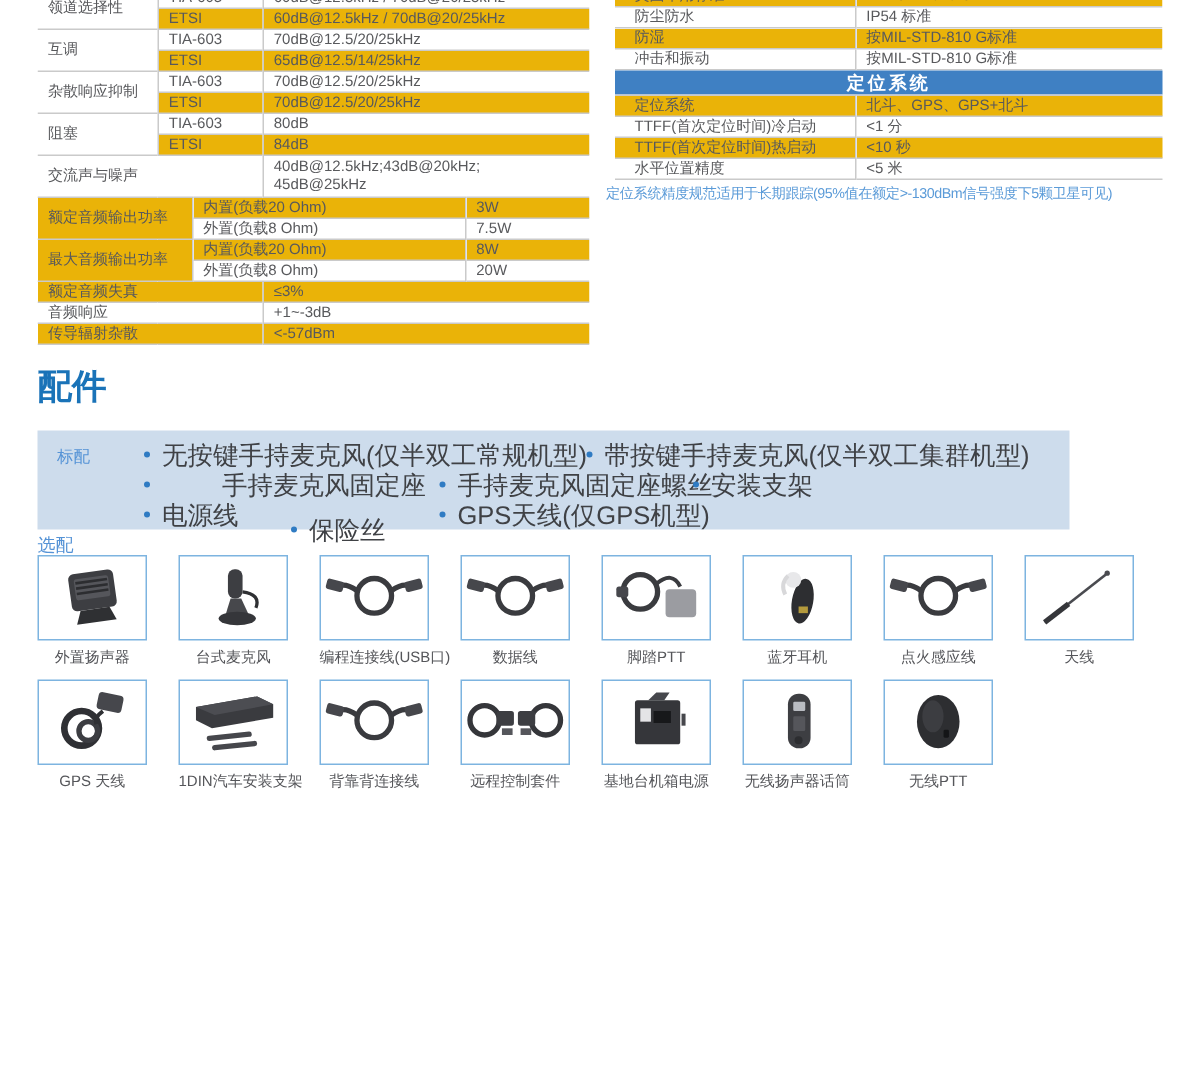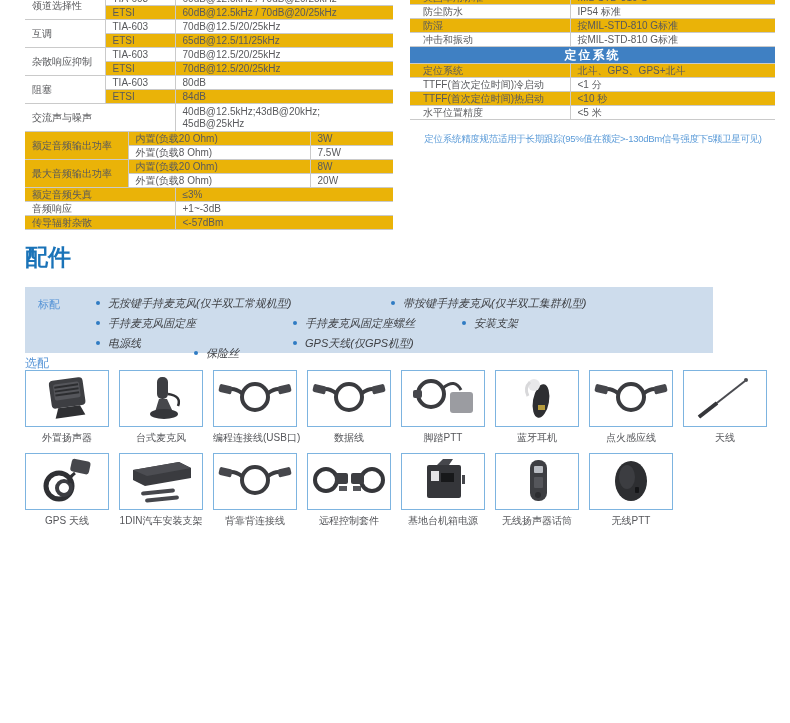--- a/index.html
+++ b/index.html
@@ -23,45 +23,45 @@
   }
   table.spec td.v{border-left:1px solid #cacaca;}
   table.spec tr.alt td{background:#eab308;}
   table.spec td.tall{height:28px;line-height:12px;white-space:pre-line;}
   table.spec-right td.rlbl{padding-left:13px;}
   .section-bar{
     height:16px;background:#3f80c3;color:#ffffff;font-size:12px;font-weight:bold;
     display:flex;align-items:center;justify-content:center;letter-spacing:2px;
   }
   .gps-note{
-    margin-top:13px;width:378px;margin-left:-6px;text-align:center;
+    margin-top:3px;width:378px;margin-left:-6px;
     font-size:9.5px;letter-spacing:-0.3px;white-space:nowrap;color:#5b9bd8;
   }
   
   .acc-title{position:absolute;left:25px;top:242px;margin:0;font-size:23px;font-weight:bold;color:#1a73b8;}
   .std-box{
     position:absolute;left:25px;top:287px;width:688px;height:66px;background:#cddcec;
     box-sizing:border-box;padding:6px 0 0 13px;display:flex;
   }
   .std-label{color:#5593d6;font-size:11px;width:58px;flex:none;padding-top:4px;}
   .std-rows{flex:1;}
-  .std-row{display:flex;height:20px;align-items:center;font-size:11px;color:#3f4145;white-space:nowrap;font-style:italic;}
+  .std-row{display:flex;height:20px;align-items:center;font-size:17px;color:#3f4145;white-space:nowrap;}
   .std-item{display:flex;align-items:center;}
   .dot{width:4px;height:4px;border-radius:50%;background:#2f7bc3;margin-right:8px;flex:none;}
   .r1 .std-item:nth-child(1){width:295px;}
-  .r2 .std-item:nth-child(1){width:197px;}
+  .r2 .std-item:nth-child(1){width:197px;gap:40px;}
   .r2 .std-item:nth-child(2){width:169px;}
   .r3 .std-item:nth-child(1){width:98px;}
   .r3 .std-item:nth-child(2){width:99px;margin-top:20px;}
   .opt-label{position:absolute;left:25px;top:355px;font-size:12px;color:#5593d6;}
   .opt-grid{
     position:absolute;left:25px;top:370px;
     display:grid;grid-template-columns:repeat(8,89px);column-gap:5px;row-gap:8px;
   }
-  .opt-cell{width:84px;}
+  .opt-cell{width:73px;}
   .opt-box{
     height:57px;border:1px solid #7db4e0;background:#ffffff;box-sizing:border-box;
     display:flex;align-items:center;justify-content:center;overflow:hidden;
   }
   .opt-name{text-align:center;font-size:10px;color:#55565a;margin-top:4px;white-space:nowrap;}
 </style>
 </head>
 <body>
 
 <div class="left-table-wrap">
@@ -83,21 +83,21 @@
           <td class="v" colspan="2">ETSI</td>
           <td class="v" colspan="2">60dB@12.5kHz / 70dB@20/25kHz</td>
         </tr>
         <tr>
           <td class="lbl" colspan="1" rowspan="2">互调</td>
           <td class="v" colspan="2">TIA-603</td>
           <td class="v" colspan="2">70dB@12.5/20/25kHz</td>
         </tr>
         <tr class="alt">
           <td class="v" colspan="2">ETSI</td>
-          <td class="v" colspan="2">65dB@12.5/11/25kHz</td>
+          <td class="v" colspan="2">65dB@12.5/14/25kHz</td>
         </tr>
         <tr>
           <td class="lbl" colspan="1" rowspan="2">杂散响应抑制</td>
           <td class="v" colspan="2">TIA-603</td>
           <td class="v" colspan="2">70dB@12.5/20/25kHz</td>
         </tr>
         <tr class="alt">
           <td class="v" colspan="2">ETSI</td>
           <td class="v" colspan="2">70dB@12.5/20/25kHz</td>
         </tr>

